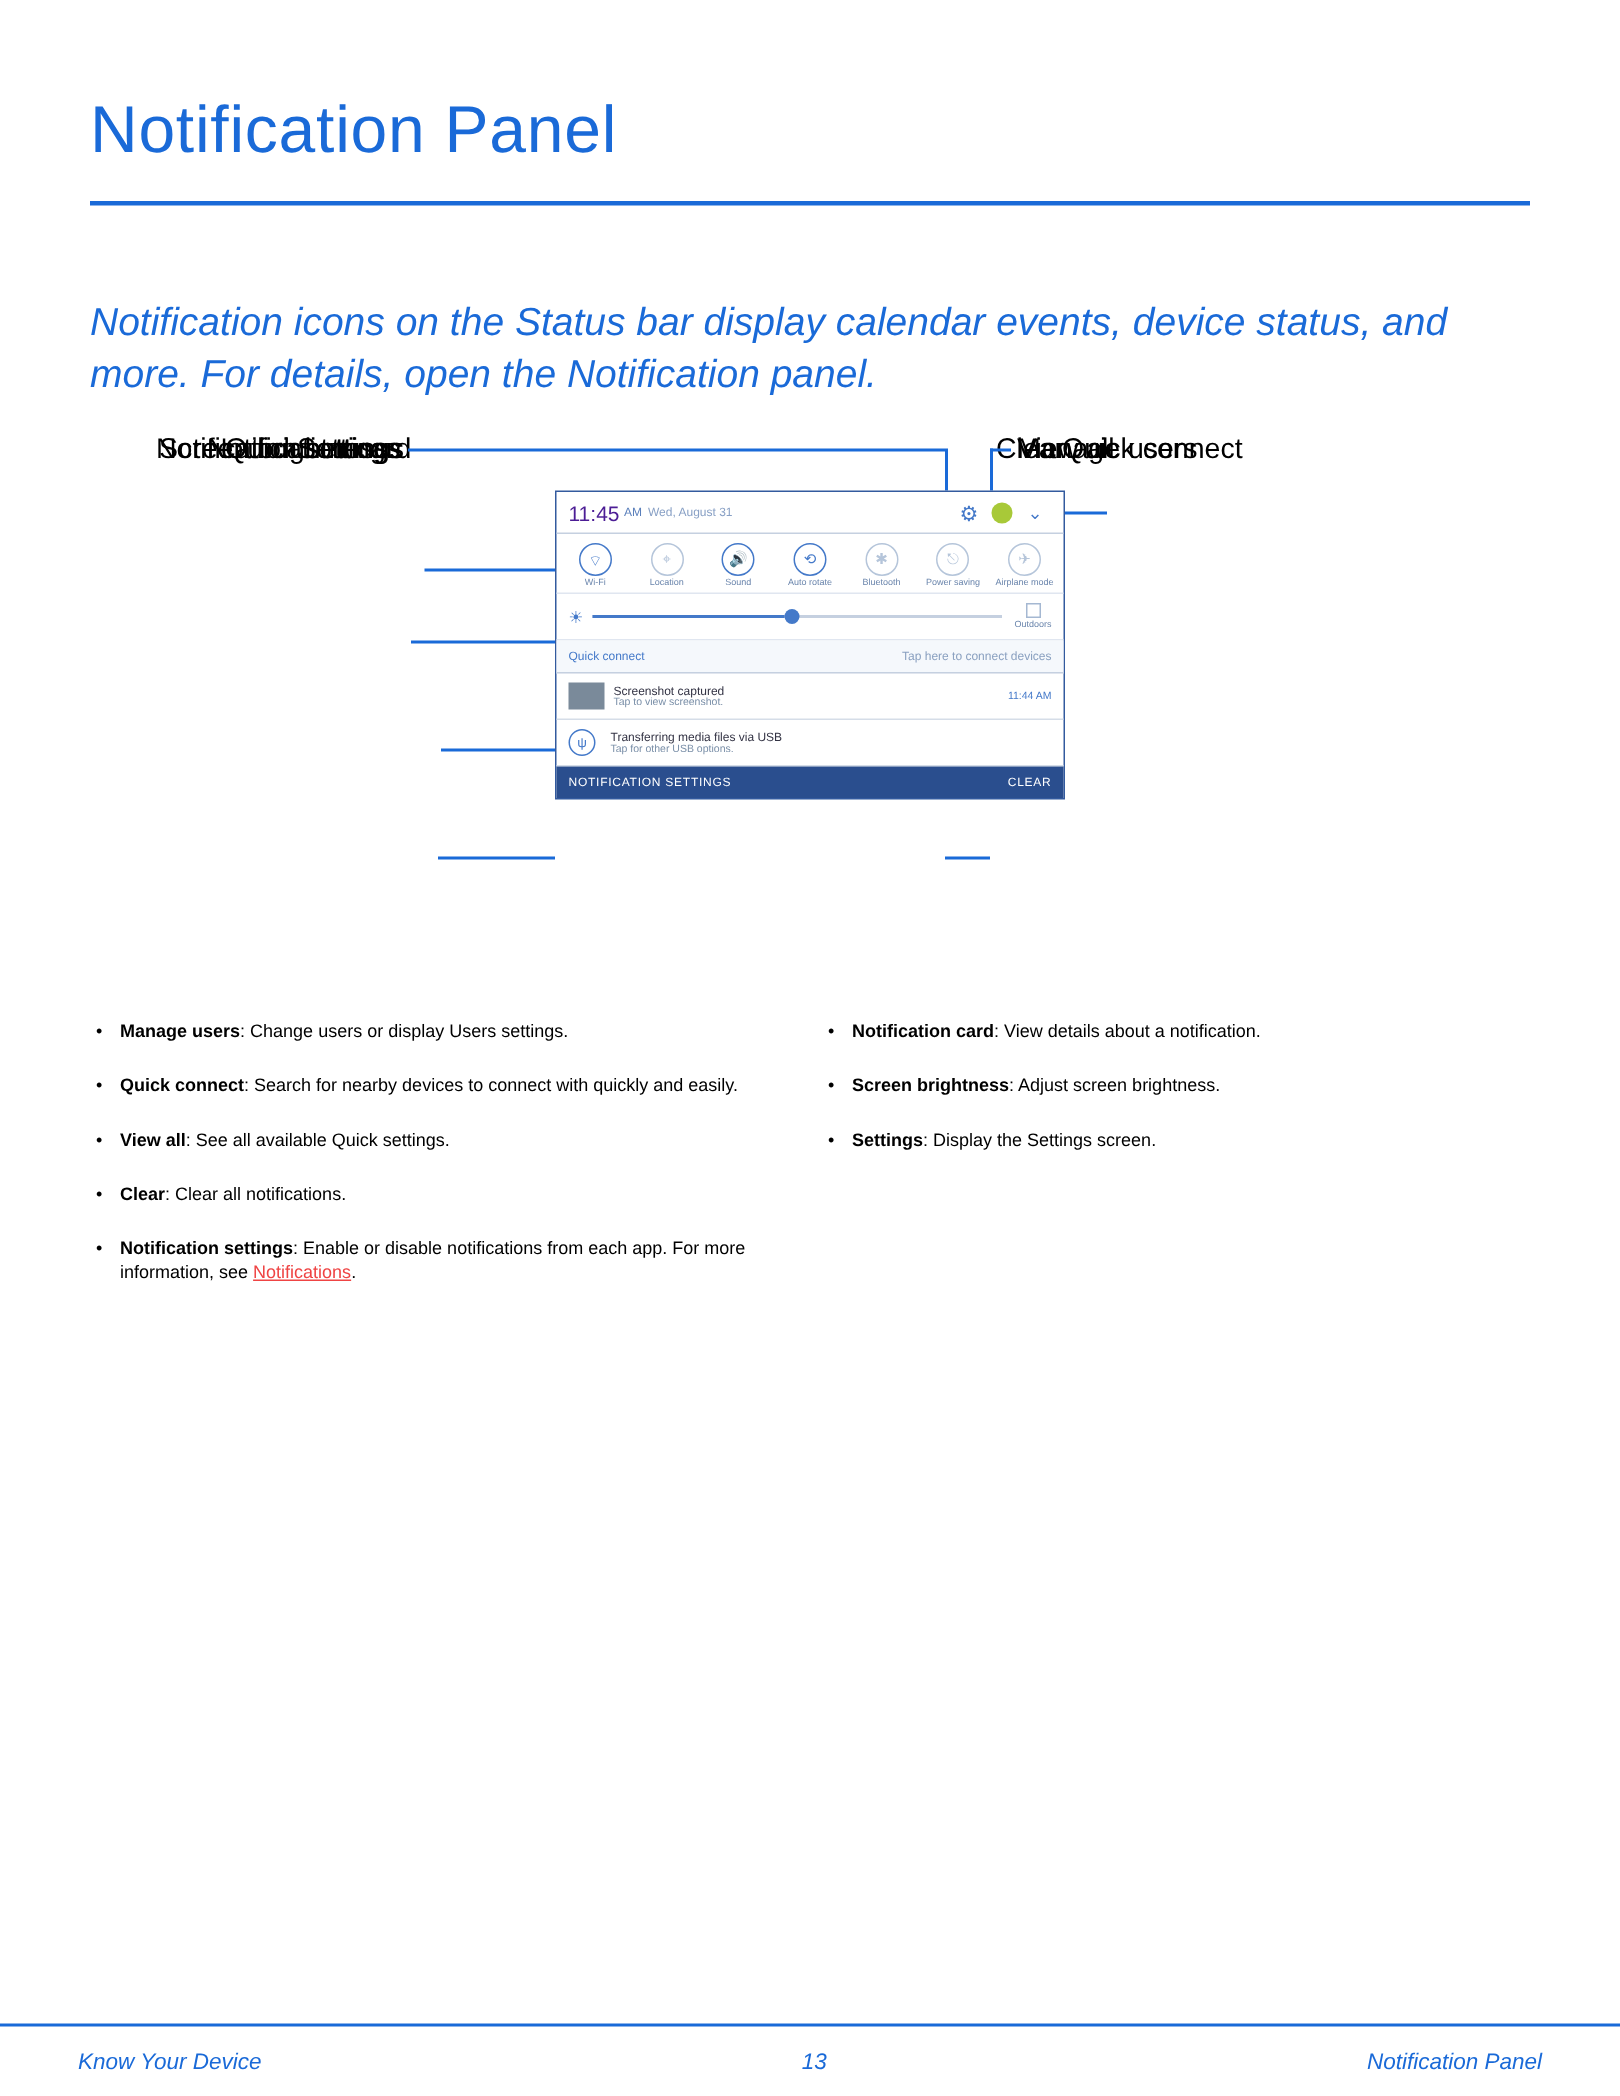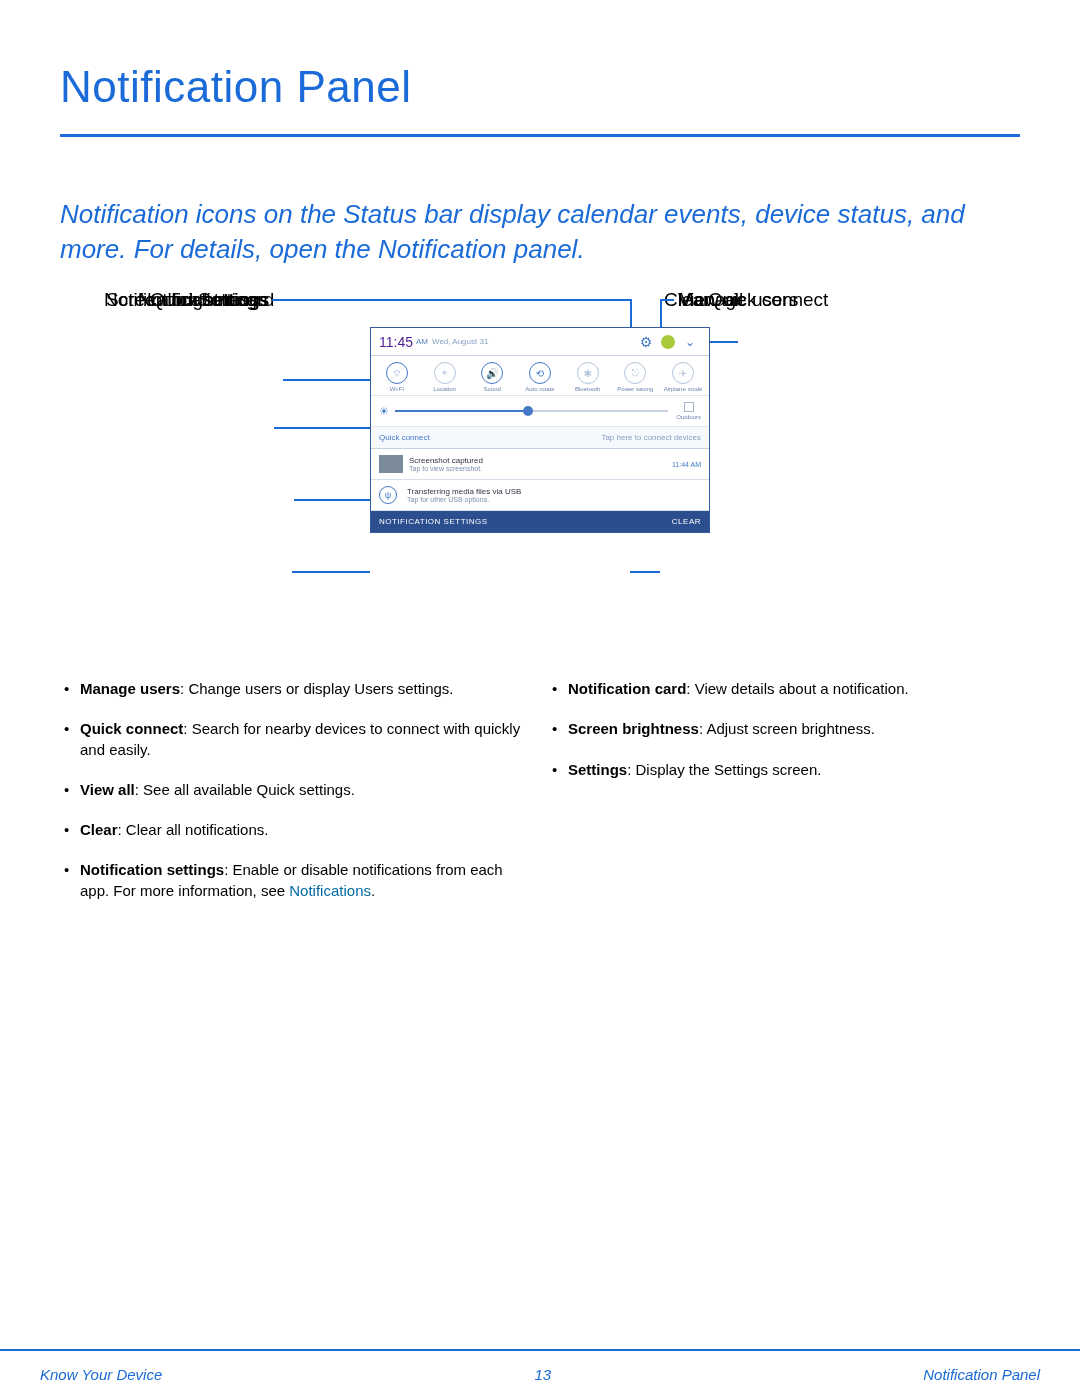--- a/index.html
+++ b/index.html
@@ -38,27 +38,27 @@
 .card .usb{width:18px;height:18px;border:1.5px solid #4479c9;border-radius:50%;color:#4479c9;font-size:9px;display:flex;align-items:center;justify-content:center;margin-right:10px}
 .card .txt{flex:1}
 .card .t1{font-size:8px;color:#334}
 .card .t2{font-size:7px;color:#7a8fa8}
 .card .ts{font-size:7px;color:#4479c9}
 .p-foot{display:flex;justify-content:space-between;background:#2a4e8e;color:#fff;font-size:8px;padding:6px 8px;letter-spacing:.5px}
 .label{position:absolute;font-size:19px;color:#000;white-space:nowrap}
 .line{position:absolute;background:#1a6ad8}
 .lh{height:1.5px}
 .lv{width:1.5px}
-.cols{display:flex;gap:20px;padding:0 2px;font-size:15px;line-height:1.35}
+.cols{display:flex;gap:20px;padding:0 2px;font-size:12px;line-height:1.35}
 .col{flex:1}
 .col li{list-style:none;position:relative;padding-left:18px;margin-bottom:20px}
 .col li::before{content:"•";position:absolute;left:2px}
 .col b{font-weight:600}
-.link{color:#0369a1;cursor:pointer}
-.footer{position:absolute;bottom:0;left:0;right:0;border-top:2px solid #1a6ad8;height:48px;display:flex;align-items:center;justify-content:space-between;padding:0 40px;font-size:15px;font-style:italic;color:#1a6ad8}
+.link{color:#ef4444;text-decoration:underline;cursor:pointer}
+.footer{position:absolute;bottom:0;left:0;right:0;border-top:2px solid #1a6ad8;height:48px;display:flex;align-items:center;justify-content:space-between;padding:0 52px;font-size:15px;font-style:italic;color:#1a6ad8}
 </style>
 </head>
 <body>
 
 <div class="page">
   <div class="title">Notification Panel</div>
   <div class="rule"></div>
   <div class="intro">Notification icons on the Status bar display calendar events, device status, and more. For details, open the Notification panel.</div>
 
   <div class="diagram">

